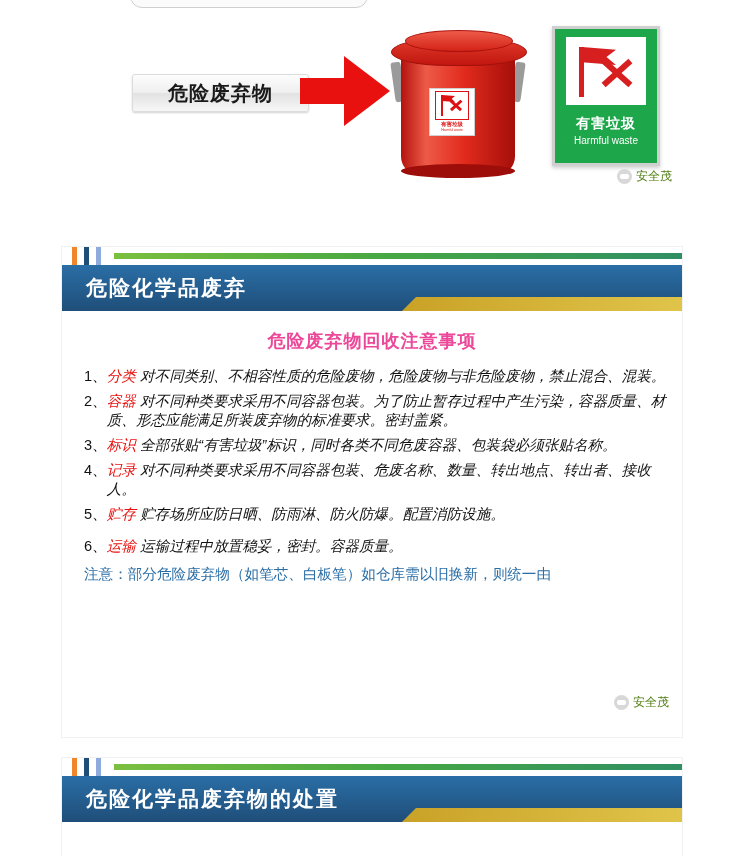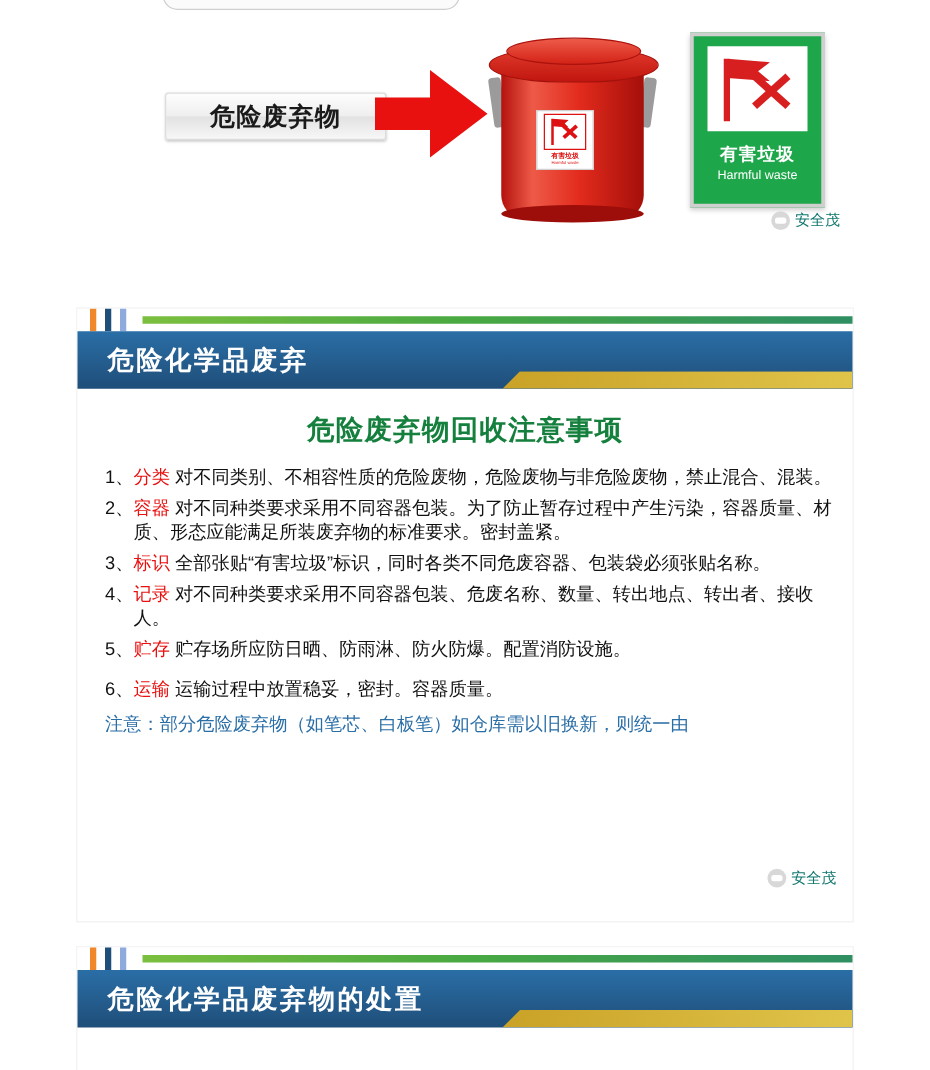--- a/index.html
+++ b/index.html
@@ -225,21 +225,21 @@
     color: #ffffff;
     font-size: 10px;
     margin-top: 2px;
   }
 
   
   .watermark {
     display: flex;
     align-items: center;
     gap: 4px;
-    color: #0f766e;
+    color: #4d7c0f;
     font-size: 12px;
   }
   .wm-circle {
     width: 15px; height: 15px;
     border-radius: 50%;
     background: #d8d8d8;
     position: relative;
     flex: 0 0 auto;
   }
   .wm-circle::before {
@@ -303,42 +303,43 @@
     width: 280px;
     height: 14px;
     background: linear-gradient(90deg,#c9a227 0%,#e0c44a 100%);
     clip-path: polygon(14px 0, 100% 0, 100% 100%, 0 100%);
   }
 
   
   #slide2 { top: 247px; height: 490px; }
   .s2-title {
     text-align: center;
-    color: #15803d;
-    font-size: 22px;
+    color: #ec4899;
+    font-size: 18px;
     font-weight: bold;
     margin: 18px 0 14px 0;
     letter-spacing: 1px;
   }
   .s2-list {
     margin: 0 16px 0 22px;
     color: #111111;
     font-size: 14.6px;
     line-height: 1.35;
   }
   .s2-item {
     display: flex;
     margin-bottom: 5px;
   }
   .s2-num {
     flex: 0 0 auto;
     white-space: nowrap;
   }
   .s2-text {
     flex: 1 1 auto;
+    font-style: italic;
   }
   .kw { color: #e8110f; }
   .s2-note {
     margin: 8px 16px 0 22px;
     font-size: 14.6px;
     line-height: 1.35;
     color: #2a6ea6;
   }
   .s2-note .indent { display: block; padding-left: 34px; }
   .wm2 { position: absolute; left: 614px; top: 694px; }

